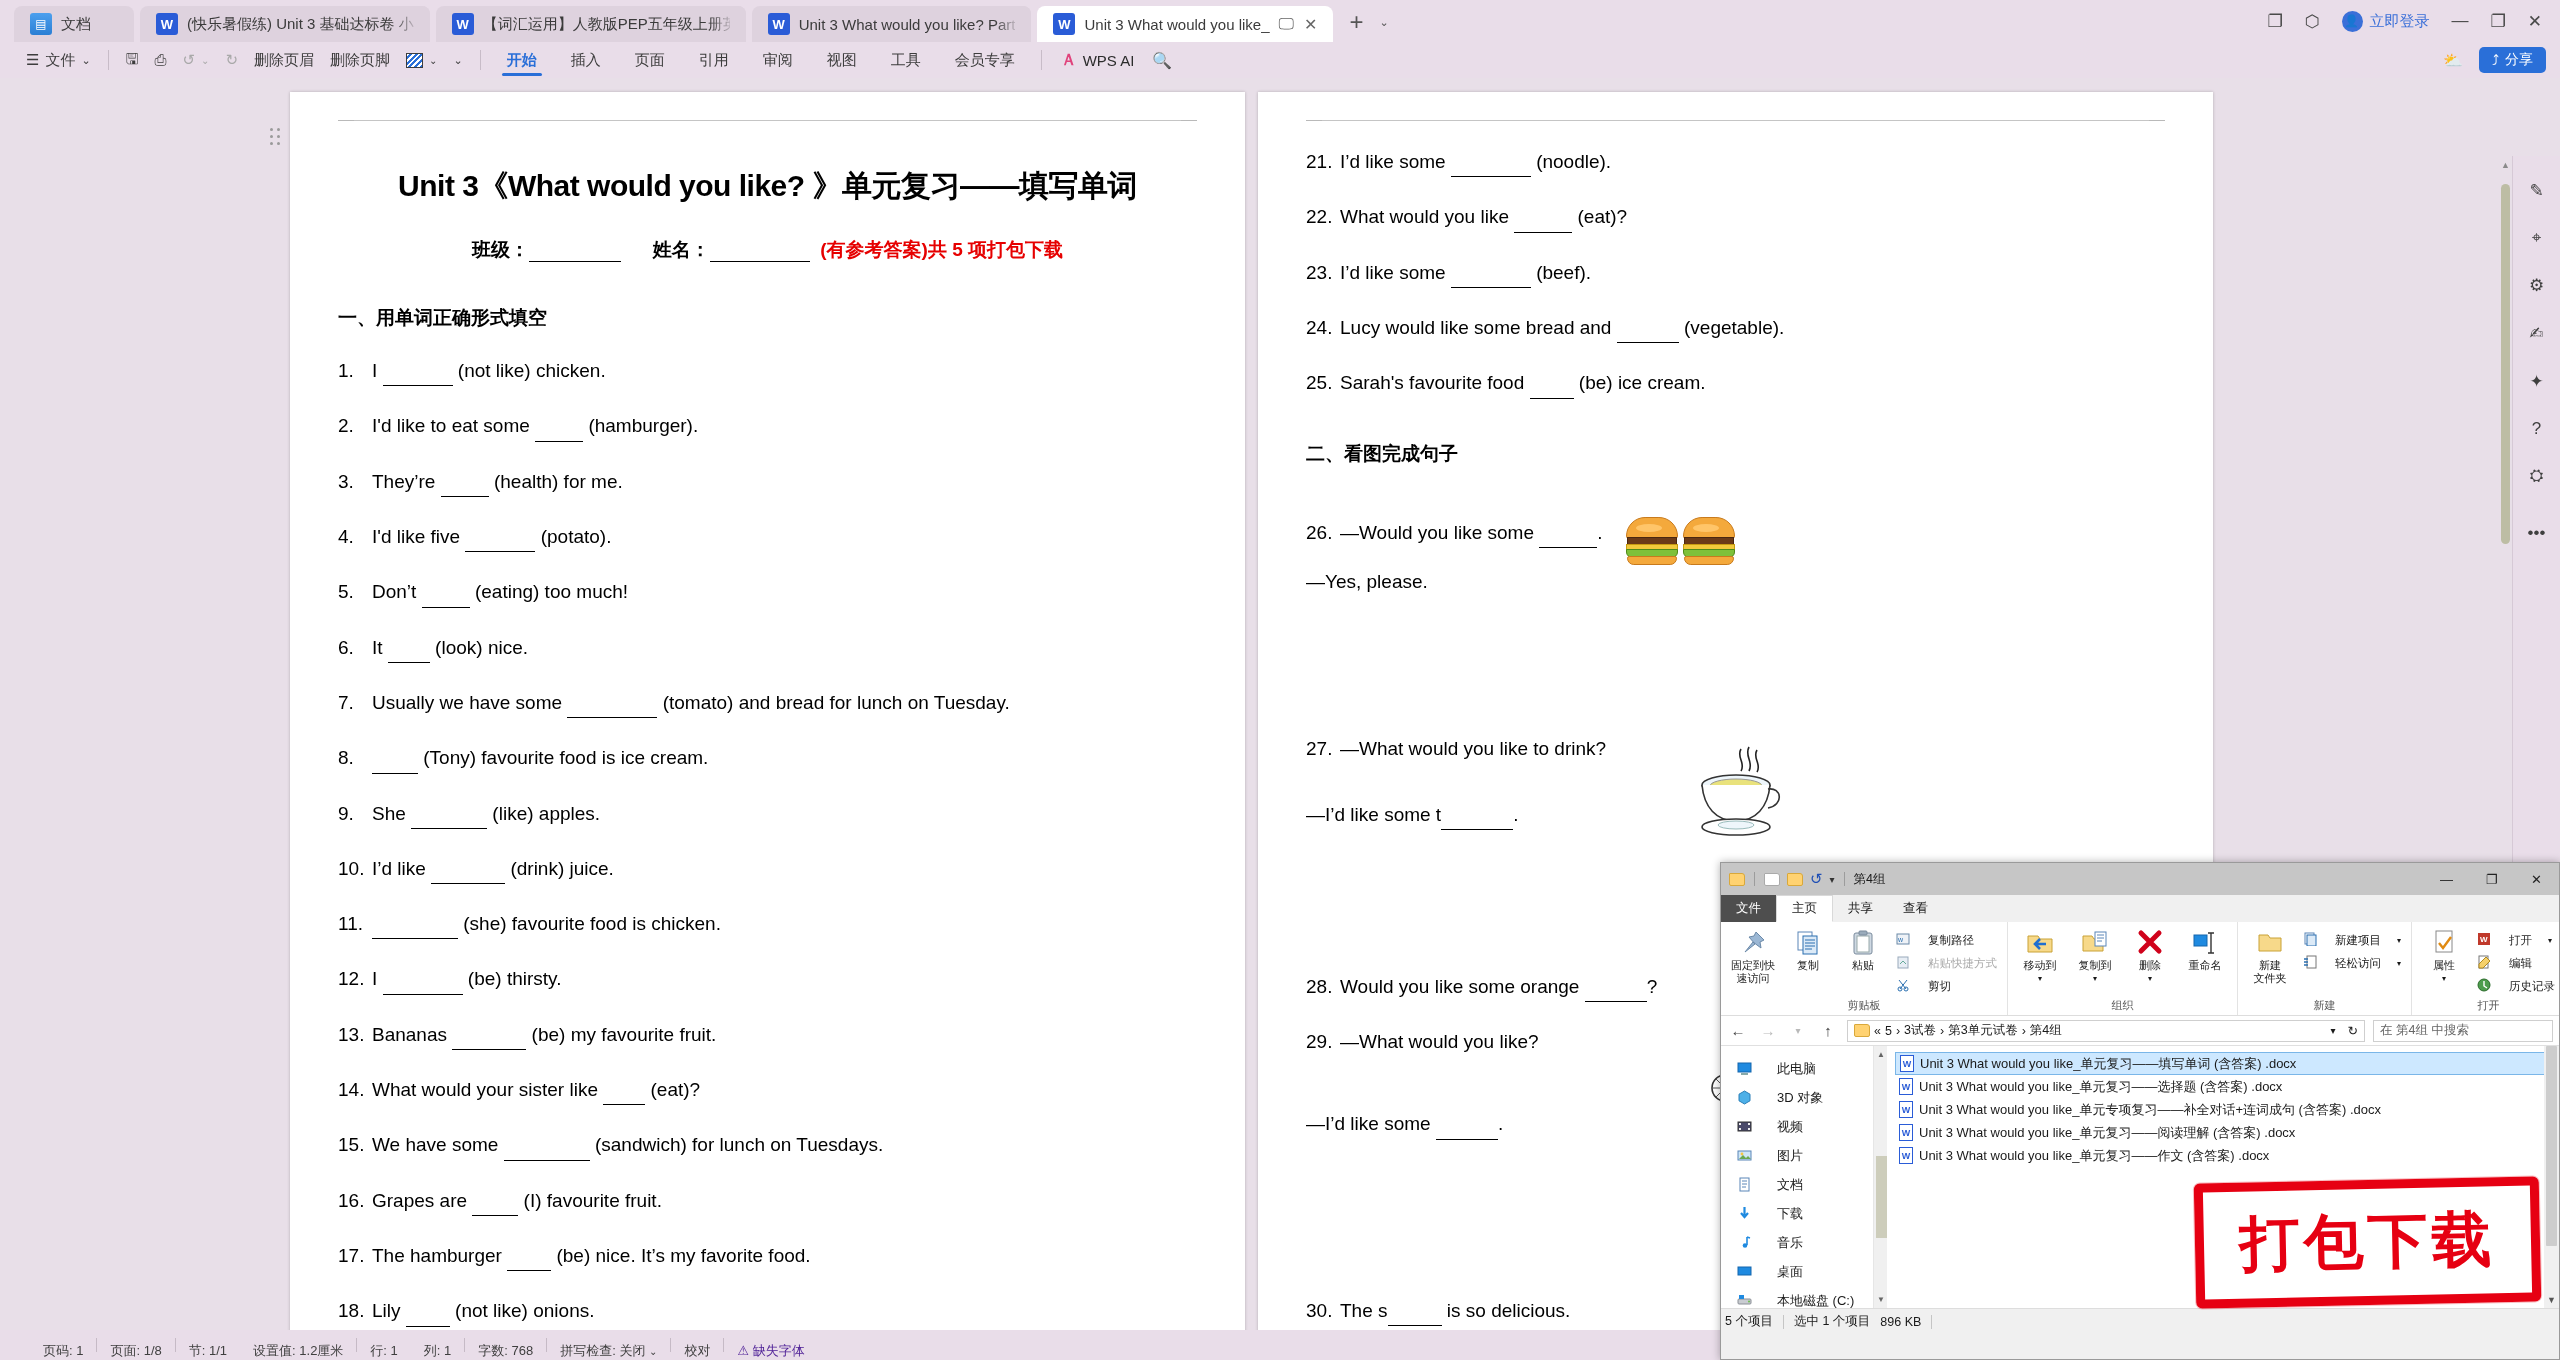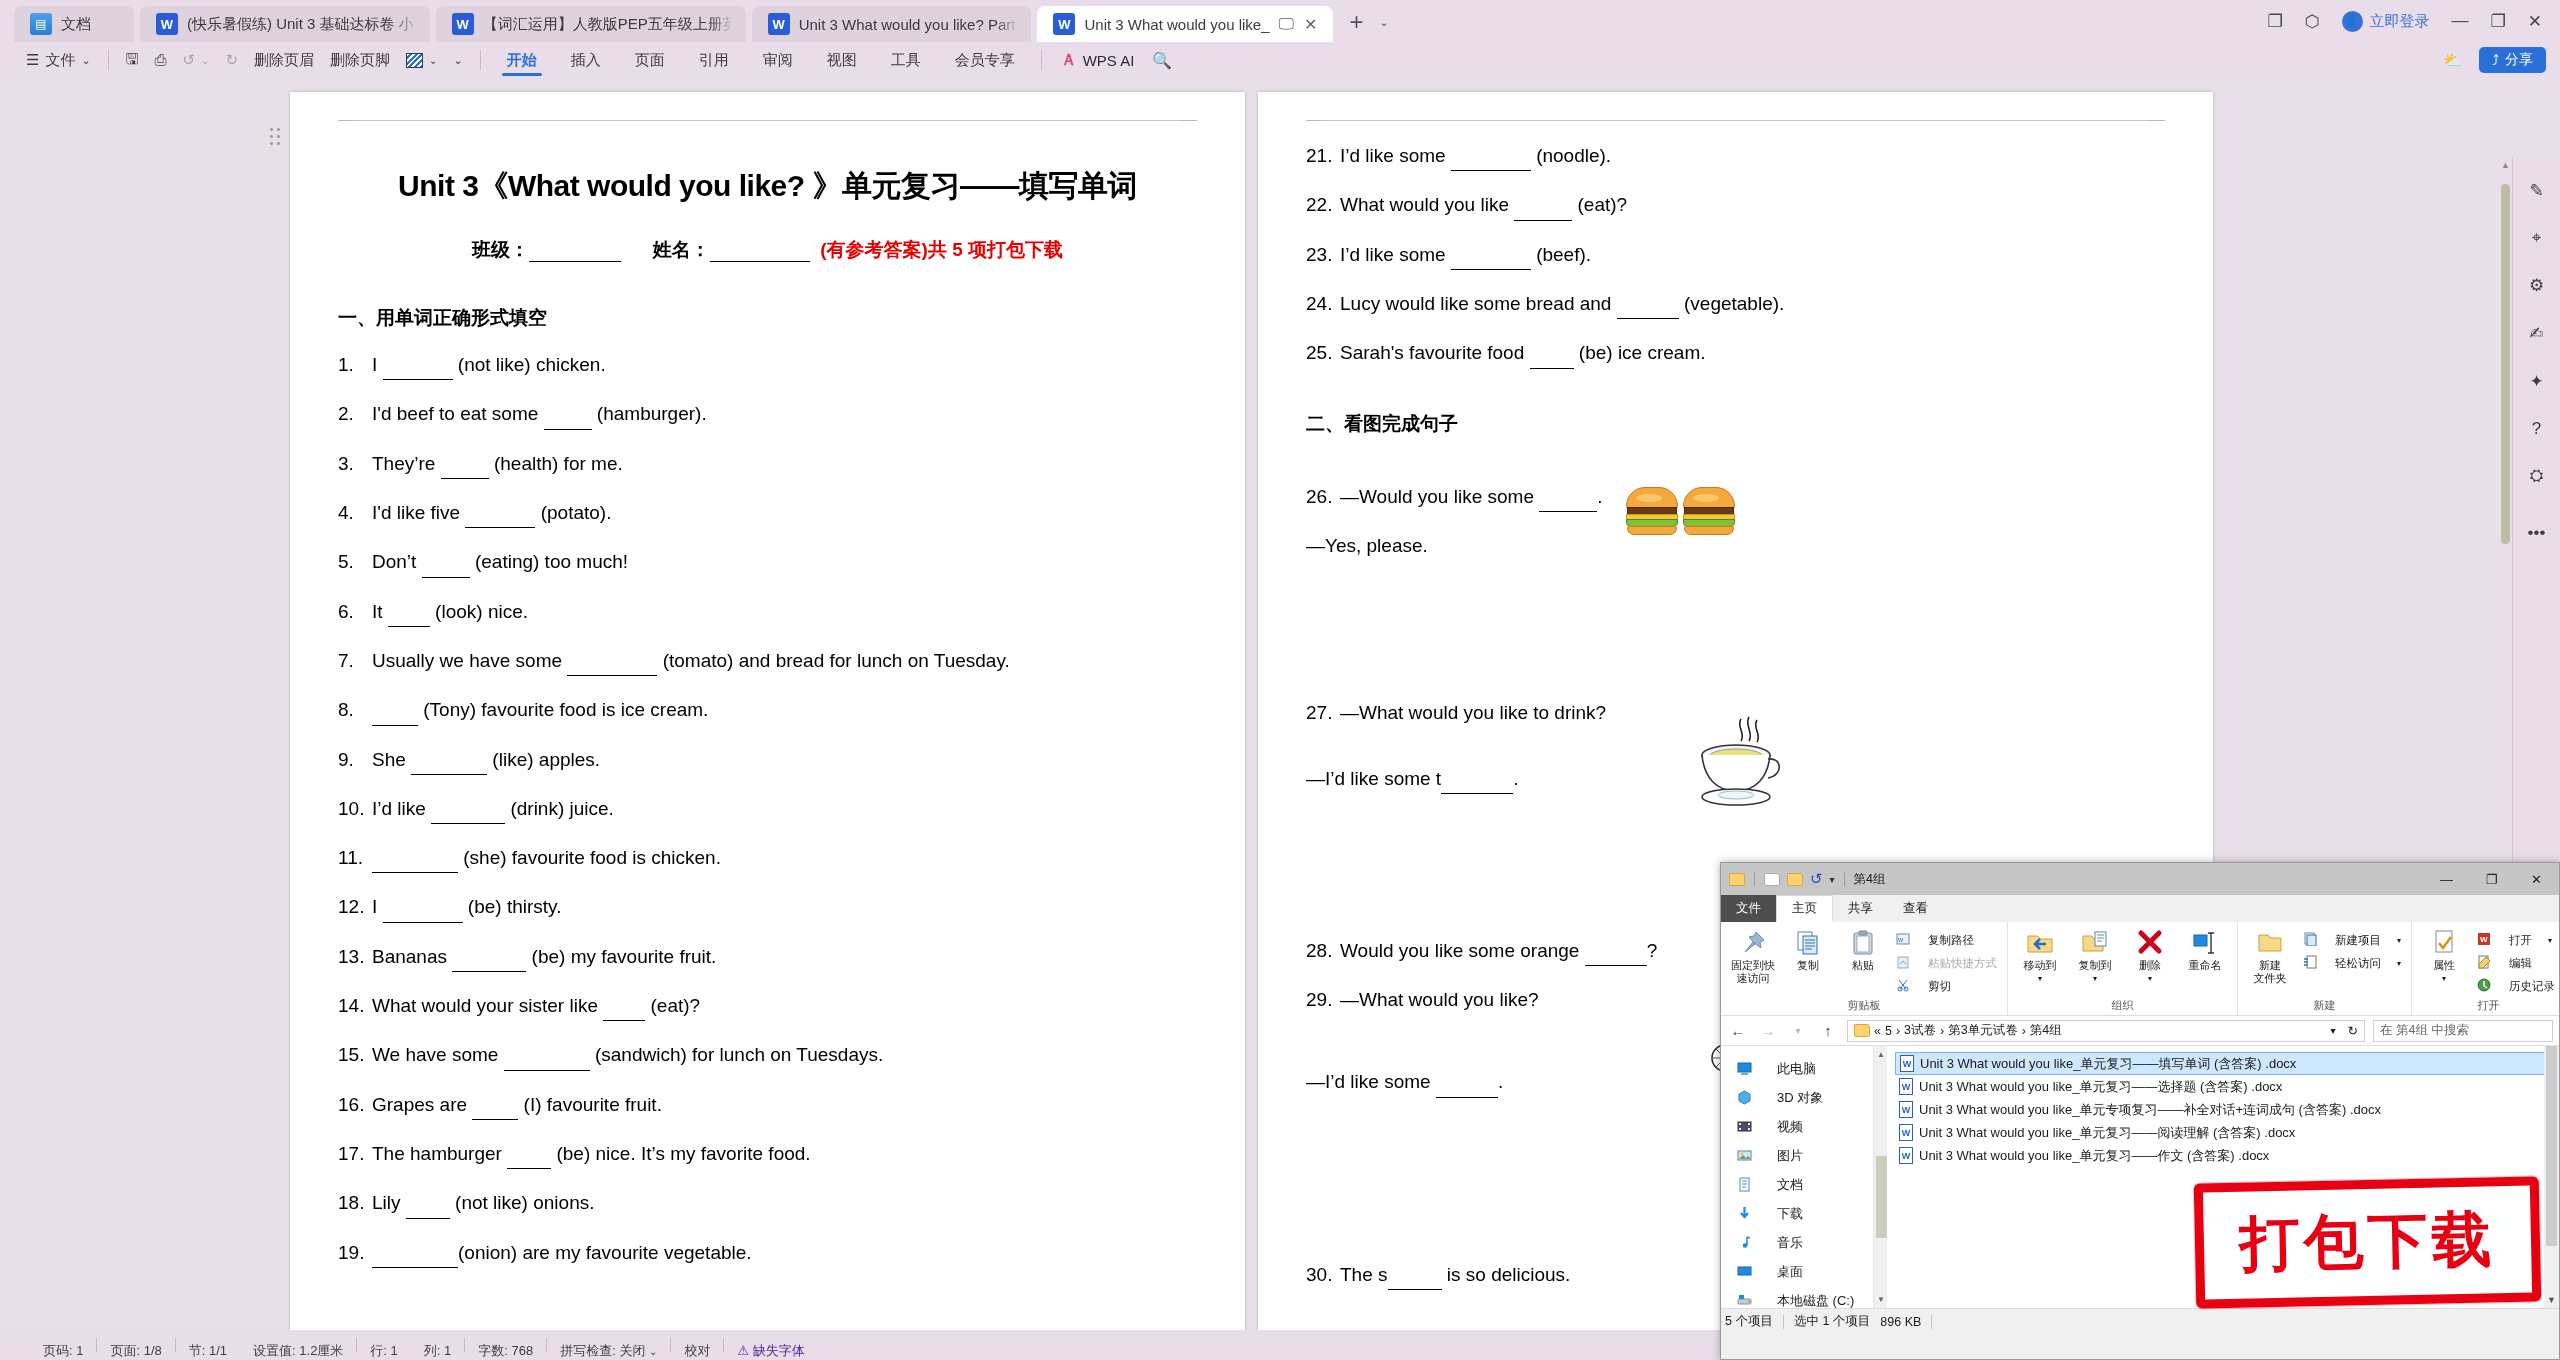--- a/index.html
+++ b/index.html
@@ -99,21 +99,21 @@
     letter-spacing:-0.5px; white-space:nowrap; margin-top:22px;
   }
   .doc-sub{
     text-align:center; font-weight:bold; font-size:19px; margin-top:30px;
     white-space:nowrap; color:#000;
   }
   .doc-sub .red{ color:#e60000; }
   .ul{ display:inline-block; border-bottom:1.6px solid #000; }
   .sec-head{ font-weight:bold; font-size:19px; margin-top:42px; color:#000; }
   .q{ font-size:19px; color:#000; margin-top:22px; line-height:1.28; white-space:nowrap; }
-  .q .n{ display:inline-block; min-width:34px; }
+  .q .n{ display:inline-block; min-width:34px;margin-top:6px; }
   .bl{ display:inline-block; border-bottom:1.5px solid #000; vertical-align:-2px; }
 
   .handle{
     position:absolute; left:-20px; top:36px; width:12px; height:22px;
     display:grid; grid-template-columns:repeat(2,4px); grid-template-rows:repeat(3,4px);
     gap:3px;
   }
   .handle i{ width:3px;height:3px;background:#9a9a9a;border-radius:50%; display:block;}
 
   
@@ -322,21 +322,21 @@
       <div class="doc-title">Unit 3《What would you like? 》单元复习——填写单词</div>
       <div class="doc-sub">
         <span>班级：</span><span class="ul" style="width:92px">&nbsp;</span>
         &nbsp;&nbsp;&nbsp;&nbsp;
         <span>姓名：</span><span class="ul" style="width:100px">&nbsp;</span>
         &nbsp;<span class="red">(有参考答案)共 5 项打包下载</span>
       </div>
       <div class="sec-head">一、用单词正确形式填空</div>
       <div id="left-questions">
           <div class="q"><span class="n">1.</span><span>I </span><span class="bl" style="width:70px">&nbsp;</span><span> (not like) chicken.</span></div>
-          <div class="q"><span class="n">2.</span><span>I'd beef to eat some </span><span class="bl" style="width:48px">&nbsp;</span><span> (hamburger).</span></div>
+          <div class="q"><span class="n">2.</span><span>I'd like to eat some </span><span class="bl" style="width:48px">&nbsp;</span><span> (hamburger).</span></div>
           <div class="q"><span class="n">3.</span><span>They’re </span><span class="bl" style="width:48px">&nbsp;</span><span> (health) for me.</span></div>
           <div class="q"><span class="n">4.</span><span>I'd like five </span><span class="bl" style="width:70px">&nbsp;</span><span> (potato).</span></div>
           <div class="q"><span class="n">5.</span><span>Don’t </span><span class="bl" style="width:48px">&nbsp;</span><span> (eating) too much!</span></div>
           <div class="q"><span class="n">6.</span><span>It </span><span class="bl" style="width:42px">&nbsp;</span><span> (look) nice.</span></div>
           <div class="q"><span class="n">7.</span><span>Usually we have some </span><span class="bl" style="width:90px">&nbsp;</span><span> (tomato) and bread for lunch on Tuesday.</span></div>
           <div class="q"><span class="n">8.</span><span></span><span class="bl" style="width:46px">&nbsp;</span><span> (Tony) favourite food is ice cream.</span></div>
           <div class="q"><span class="n">9.</span><span>She </span><span class="bl" style="width:76px">&nbsp;</span><span> (like) apples.</span></div>
           <div class="q"><span class="n">10.</span><span>I’d like </span><span class="bl" style="width:74px">&nbsp;</span><span> (drink) juice.</span></div>
           <div class="q"><span class="n">11.</span><span></span><span class="bl" style="width:86px">&nbsp;</span><span> (she) favourite food is chicken.</span></div>
           <div class="q"><span class="n">12.</span><span>I </span><span class="bl" style="width:80px">&nbsp;</span><span> (be) thirsty.</span></div>

